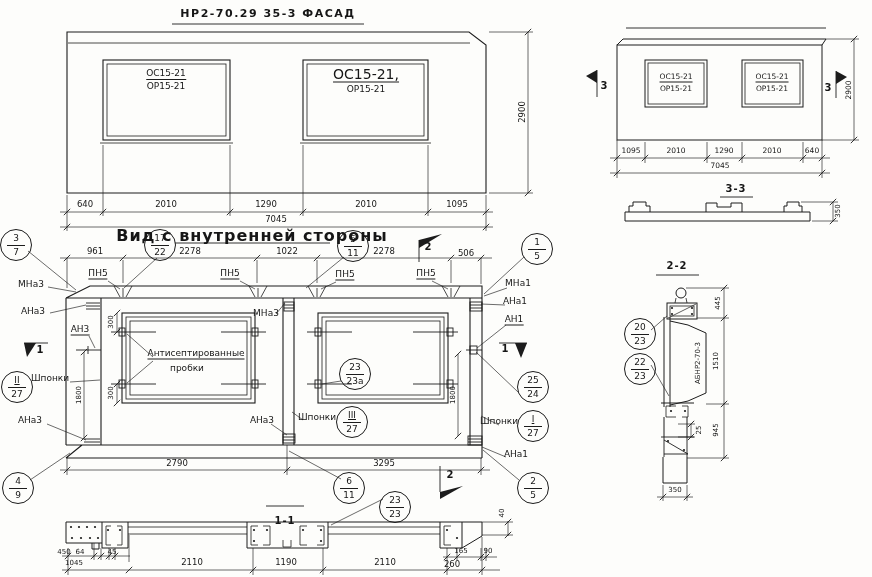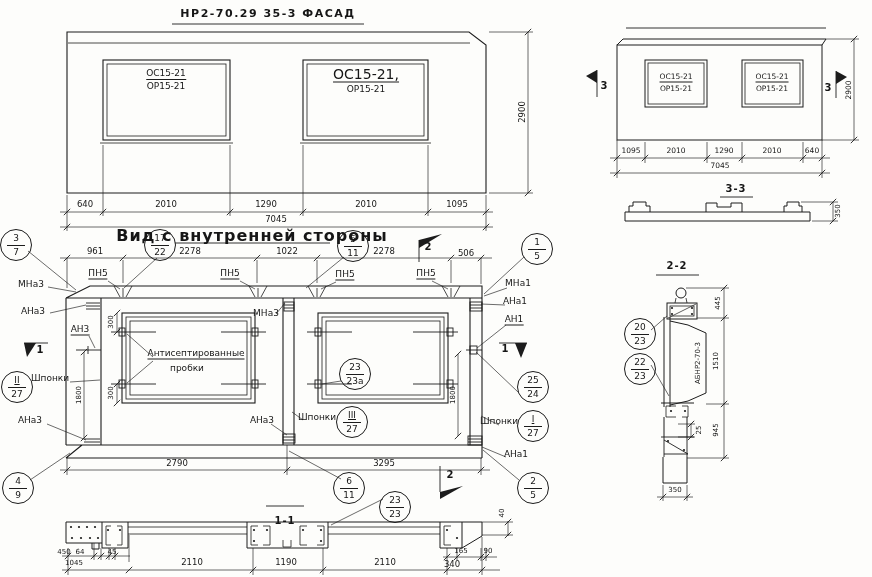--- a/index.html
+++ b/index.html
@@ -385,21 +385,21 @@
   <div class="t flag" style="left:450px;top:475px">2</div>
 
   <div class="t vt" style="left:285px;top:521px">1-1</div>
   <div class="t xs" style="left:64px;top:552px">450</div>
   <div class="t xs" style="left:80px;top:552px">64</div>
   <div class="t xs" style="left:112px;top:552px">45</div>
   <div class="t xs" style="left:74px;top:563px">1045</div>
   <div class="t" style="left:192px;top:562px">2110</div>
   <div class="t" style="left:286px;top:562px">1190</div>
   <div class="t" style="left:385px;top:562px">2110</div>
-  <div class="t" style="left:452px;top:564px">340</div>
+  <div class="t" style="left:452px;top:564px">260</div>
   <div class="t xs" style="left:461px;top:551px">165</div>
   <div class="t xs" style="left:488px;top:551px">90</div>
   <div class="t rot xs" style="left:502px;top:513px">40</div>
 
   <div class="t vt" style="left:677px;top:266px">2-2</div>
   <div class="t rot xs" style="left:718px;top:303px">445</div>
   <div class="t rot xs" style="left:716px;top:361px">1510</div>
   <div class="t rot xs" style="left:716px;top:430px">945</div>
   <div class="t rot xs" style="left:699px;top:430px">25</div>
   <div class="t xs" style="left:675px;top:490px">350</div>

